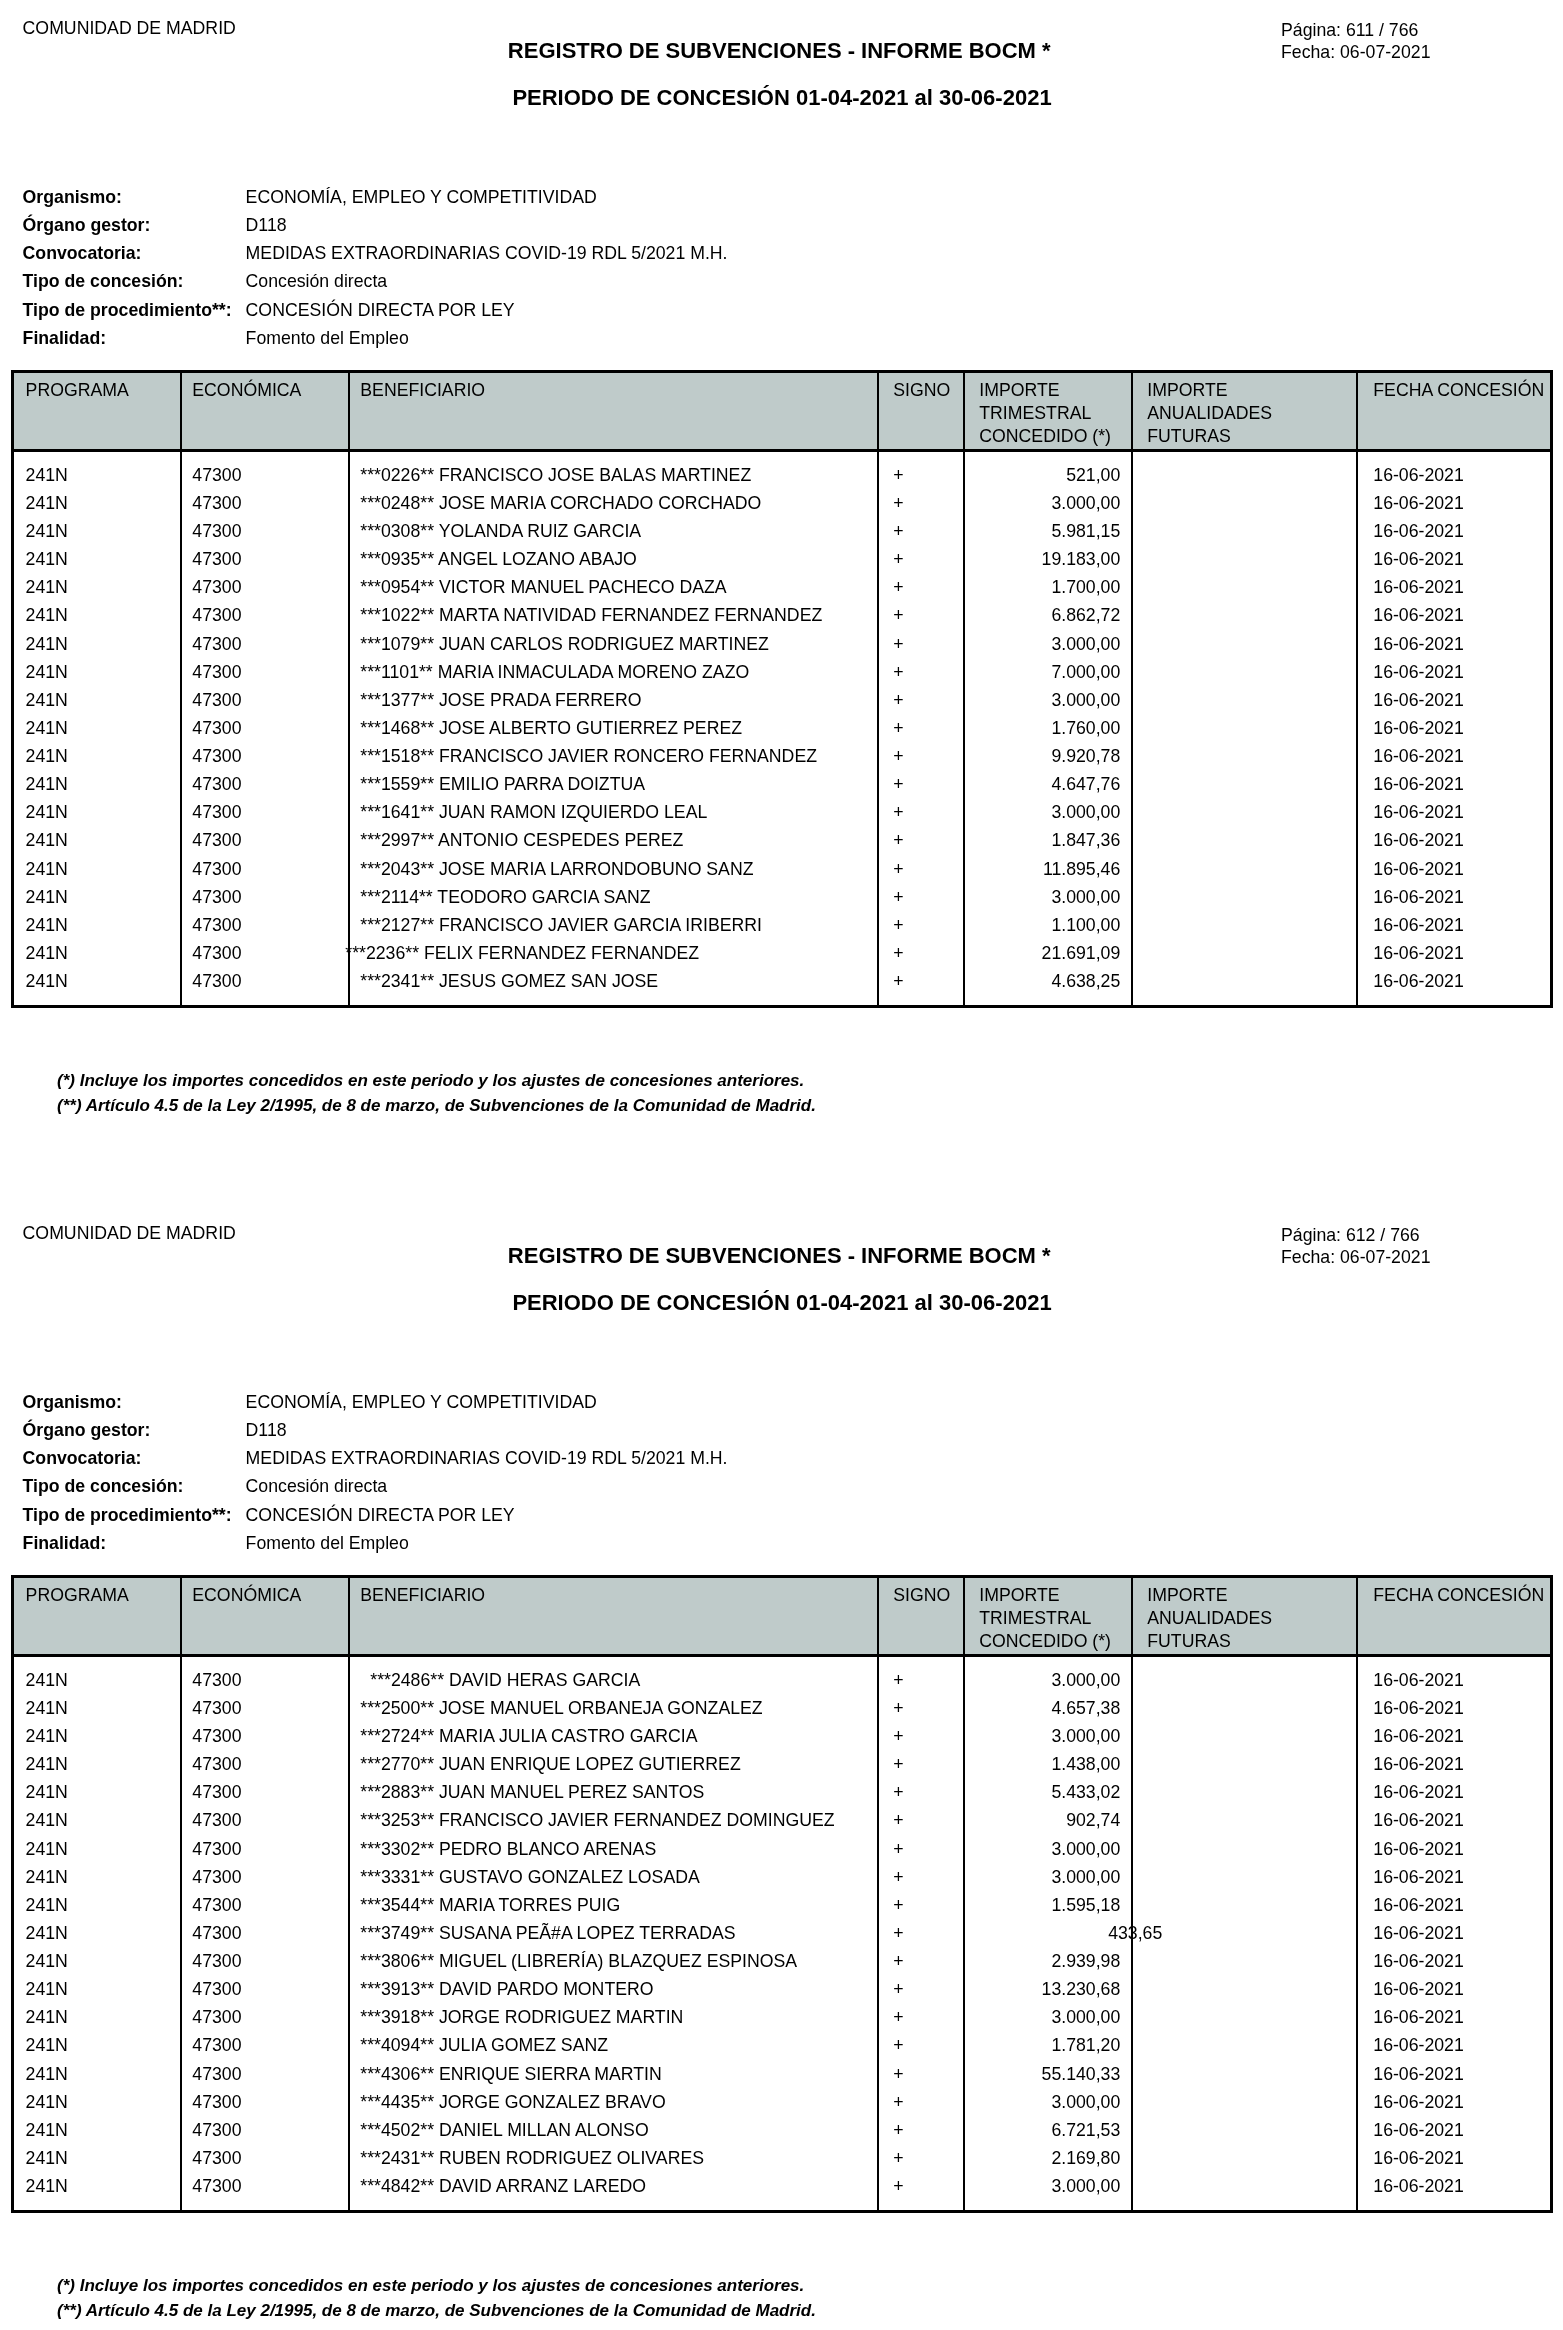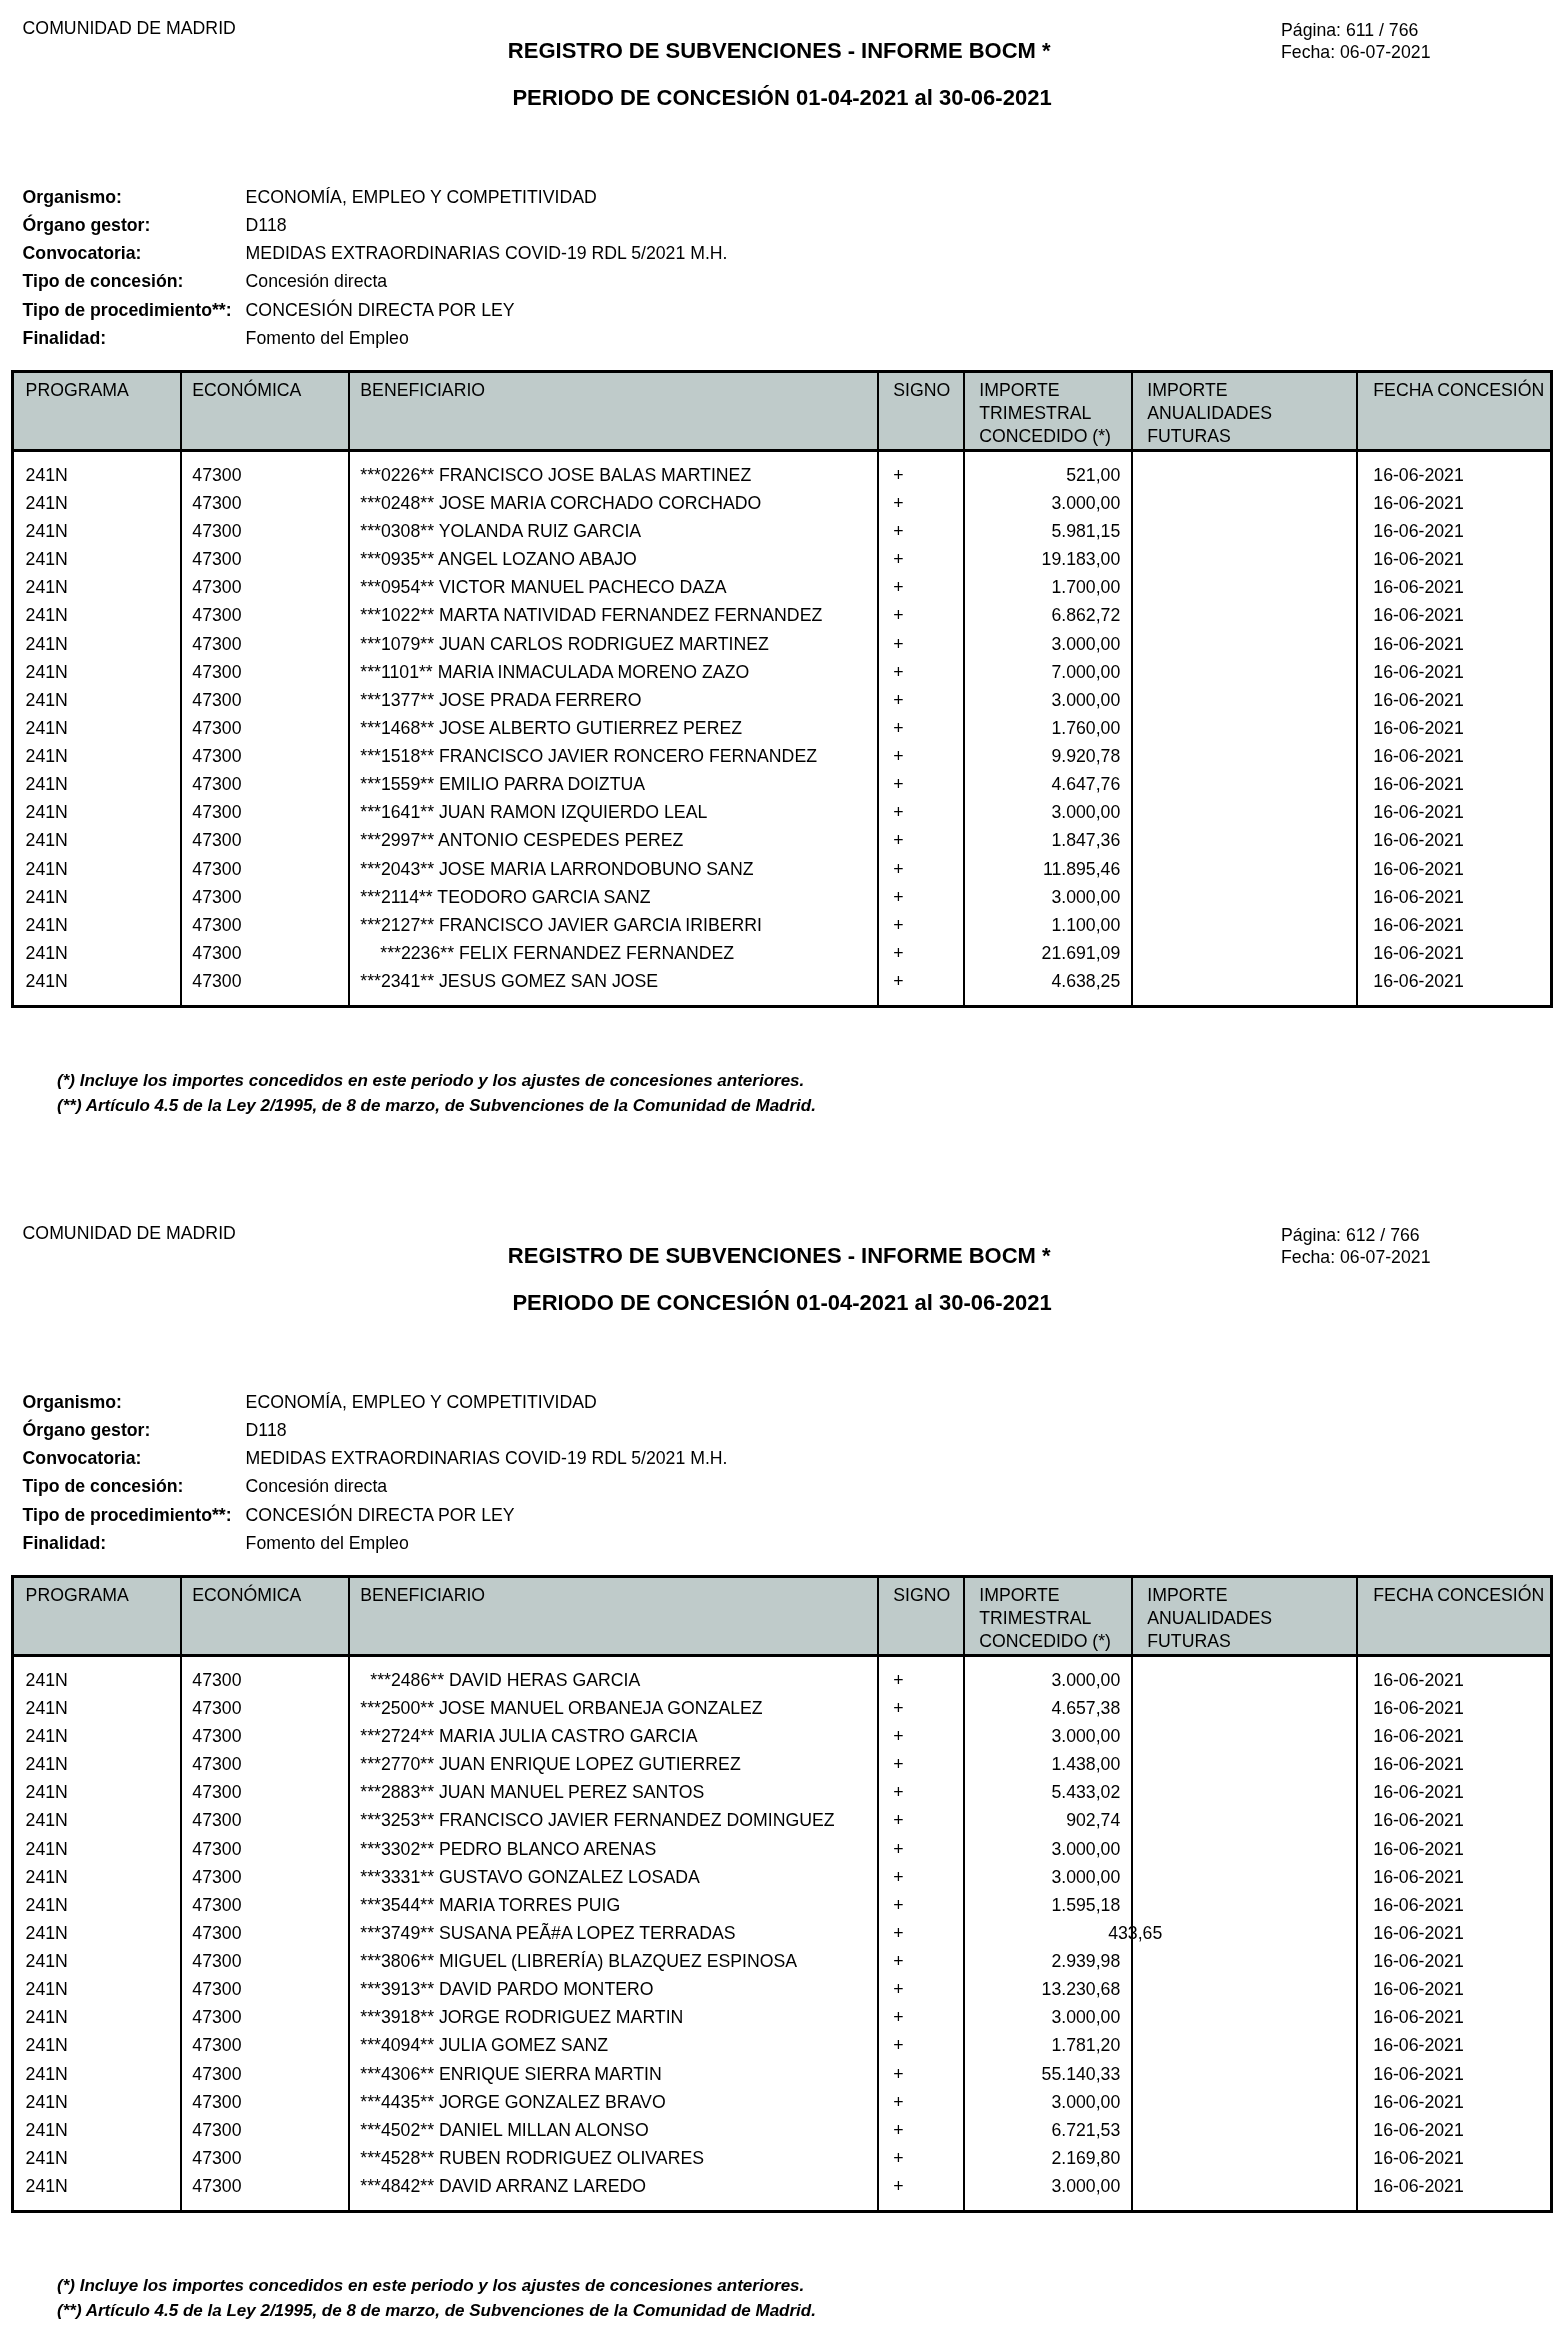--- a/index.html
+++ b/index.html
@@ -232,21 +232,21 @@
     <span class="cell" style="left:346px">***2127** FRANCISCO JAVIER GARCIA IRIBERRI</span>
     <span class="cell" style="left:879px">+</span>
     <span class="cell amt" style="left:950px">1.100,00</span>
     <span class="cell" style="left:1133px"></span>
     <span class="cell" style="left:1359px">16-06-2021</span>
   </div>
 
   <div class="row" style="top: 566px;">
     <span class="cell" style="left:11.3px">241N</span>
     <span class="cell" style="left:178px">47300</span>
-    <span class="cell" style="left:366px">***2236** FELIX FERNANDEZ FERNANDEZ</span>
+    <span class="cell" style="left:331px">***2236** FELIX FERNANDEZ FERNANDEZ</span>
     <span class="cell" style="left:879px">+</span>
     <span class="cell amt" style="left:950px">21.691,09</span>
     <span class="cell" style="left:1133px"></span>
     <span class="cell" style="left:1359px">16-06-2021</span>
   </div>
 
   <div class="row" style="top: 594px;">
     <span class="cell" style="left:11.3px">241N</span>
     <span class="cell" style="left:178px">47300</span>
     <span class="cell" style="left:346px">***2341** JESUS GOMEZ SAN JOSE</span>
@@ -461,21 +461,21 @@
     <span class="cell" style="left:346px">***4502** DANIEL MILLAN ALONSO</span>
     <span class="cell" style="left:879px">+</span>
     <span class="cell amt" style="left:950px">6.721,53</span>
     <span class="cell" style="left:1133px"></span>
     <span class="cell" style="left:1359px">16-06-2021</span>
   </div>
 
   <div class="row" style="top: 566px;">
     <span class="cell" style="left:11.3px">241N</span>
     <span class="cell" style="left:178px">47300</span>
-    <span class="cell" style="left:346px">***4528** RUBEN RODRIGUEZ OLIVARES</span>
+    <span class="cell" style="left:346px">***2431** RUBEN RODRIGUEZ OLIVARES</span>
     <span class="cell" style="left:879px">+</span>
     <span class="cell amt" style="left:950px">2.169,80</span>
     <span class="cell" style="left:1133px"></span>
     <span class="cell" style="left:1359px">16-06-2021</span>
   </div>
 
   <div class="row" style="top: 594px;">
     <span class="cell" style="left:11.3px">241N</span>
     <span class="cell" style="left:178px">47300</span>
     <span class="cell" style="left:346px">***4842** DAVID ARRANZ LAREDO</span>

